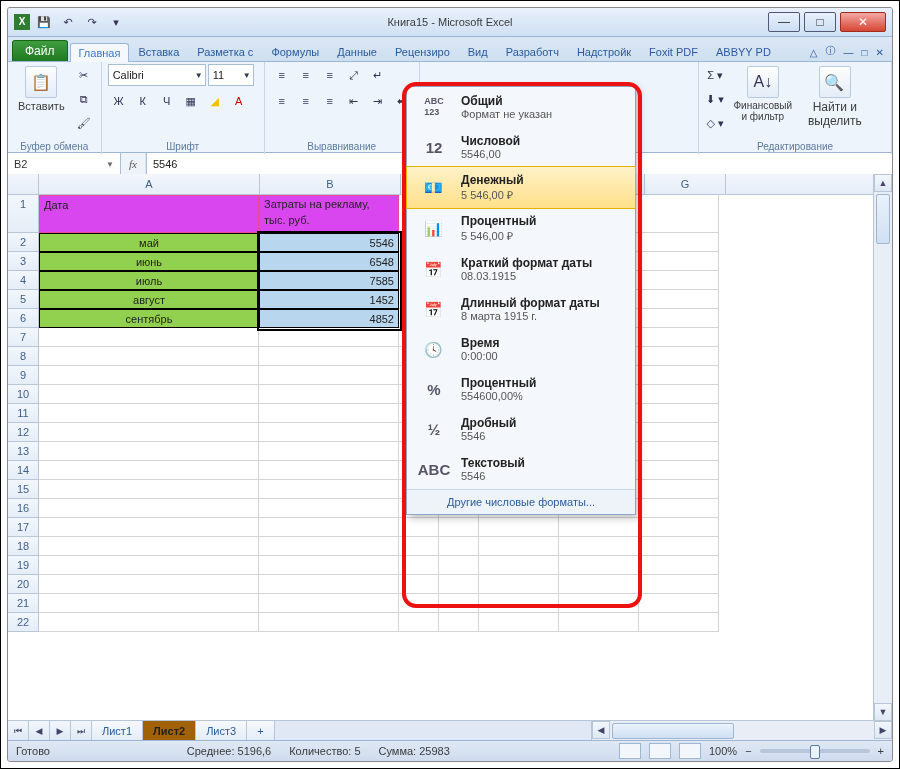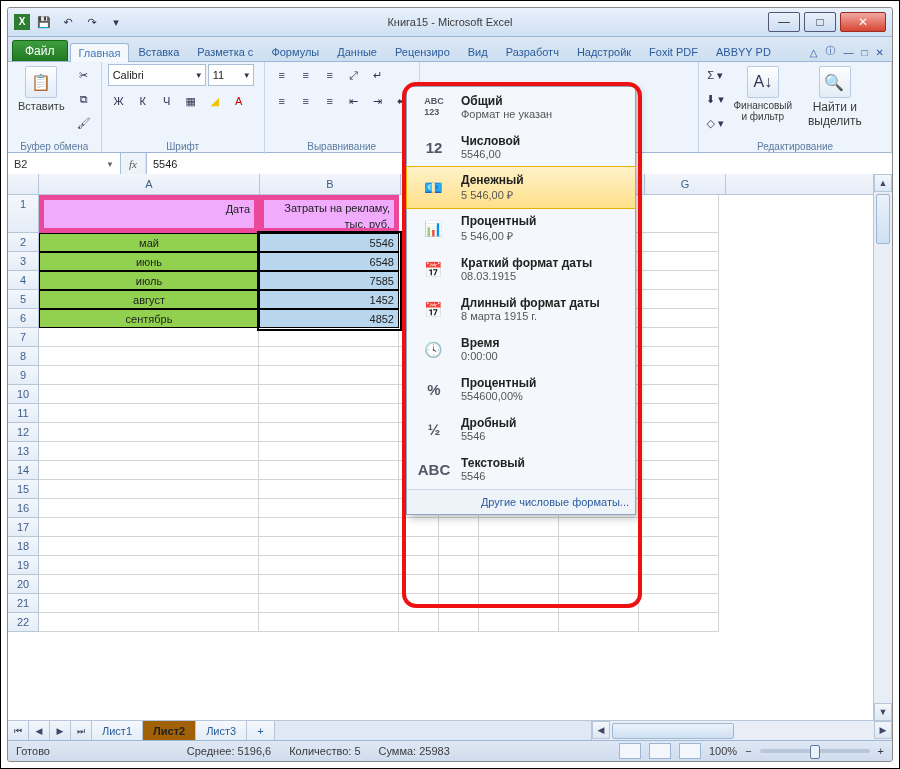--- a/index.html
+++ b/index.html
@@ -42,21 +42,21 @@
 .fxinput{flex:1;background:#fff;border-left:1px solid #a9bfd8;padding:0 6px;display:flex;align-items:center}
 
 .gridwrap{position:absolute;top:166px;bottom:40px;left:0;right:0;display:flex;background:#fff}
 .grid-body{flex:1;overflow:hidden;position:relative}
 .colheads{display:flex;height:20px;border-bottom:1px solid #b7c6d9;background:linear-gradient(#f3f7fc,#e5edf7)}
 .corner{width:30px;border-right:1px solid #b7c6d9;background:linear-gradient(#f3f7fc,#e5edf7)}
 .colh{border-right:1px solid #b7c6d9;text-align:center;line-height:20px;color:#3f5f88}
 .rowwrap{display:flex;height:19px}
 .rowh{width:30px;border-right:1px solid #b7c6d9;border-bottom:1px solid #b7c6d9;background:linear-gradient(#f3f7fc,#e5edf7);text-align:center;line-height:19px;color:#3f5f88;font-size:11px}
 .cell{border-right:1px solid #d4d4d4;border-bottom:1px solid #d4d4d4;padding:0 4px;line-height:19px;overflow:hidden;white-space:nowrap;box-sizing:border-box}
-.cell.hdr{background:#f0abfc;text-align:right;border:5px solid #ec4899}
+.cell.hdr{background:#d946ef;text-align:left;border:1px solid #ec4899}
 .cell.m{background:#92d050;text-align:center;border:1px solid #000}
 .cell.num{background:#b8d6ed;text-align:right;border:1px solid #000}
 .selbox{position:absolute;border:2px solid #000;pointer-events:none}
 
 .vscroll{width:18px;background:#e9eef6;border-left:1px solid #b7c6d9;display:flex;flex-direction:column}
 .vscroll .arr,.hscroll .arr{height:18px;width:18px;background:linear-gradient(#f3f7fc,#dde8f4);border:1px solid #b7c6d9;display:flex;align-items:center;justify-content:center;font-size:9px;color:#446;box-sizing:border-box}
 .vscroll .thumb{flex:0 0 48px;margin:2px;border:1px solid #9db6d4;border-radius:2px;background:linear-gradient(#eaf2fb,#cfe0f2)}
 .vscroll .track{flex:1}
 
 .sheetbar{position:absolute;bottom:20px;left:0;right:0;height:20px;background:#dfe8f4;border-top:1px solid #b7c6d9;display:flex;align-items:stretch}
@@ -74,21 +74,21 @@
 .zoom-slider{width:110px;height:4px;background:#b7c6d9;border-radius:2px;position:relative}
 .zoom-slider .knob{position:absolute;left:50%;top:-4px;width:8px;height:12px;background:#eaf2fb;border:1px solid #5b7ba3;border-radius:2px;transform:translateX(-50%)}
 
 .fmt-redbox{position:absolute;border:4px solid #e11;border-radius:14px;pointer-events:none;z-index:30}
 .fmt-menu{position:absolute;z-index:25;background:#f4f7fb;border:1px solid #8ca6c4;box-shadow:3px 3px 8px rgba(0,0,0,.25)}
 .fmt-item{display:flex;align-items:center;gap:10px;padding:6px 14px 6px 10px;border-bottom:0}
 .fmt-item.hover{background:linear-gradient(#fff2c8,#ffe08a);outline:1px solid #e5b200}
 .fmt-ico{width:34px;height:28px;display:flex;align-items:center;justify-content:center;color:#556;font-size:15px;font-weight:bold}
 .fmt-txt b{font-size:12px;color:#222}
 .fmt-txt span{display:block;font-size:11px;color:#555}
-.fmt-more{text-align:right;padding:6px;background:#eef3fa;border-top:1px solid #c7d6e9;color:#2b5b9c}
+.fmt-more{text-align:center;padding:6px;background:#eef3fa;border-top:1px solid #c7d6e9;color:#2b5b9c}
 </style>
 </head>
 <body>
 
 <div class="window">
  <div class="screenshot">
 
   <div class="titlebar">
     <div class="left">
       <div class="excel-icon"></div>

